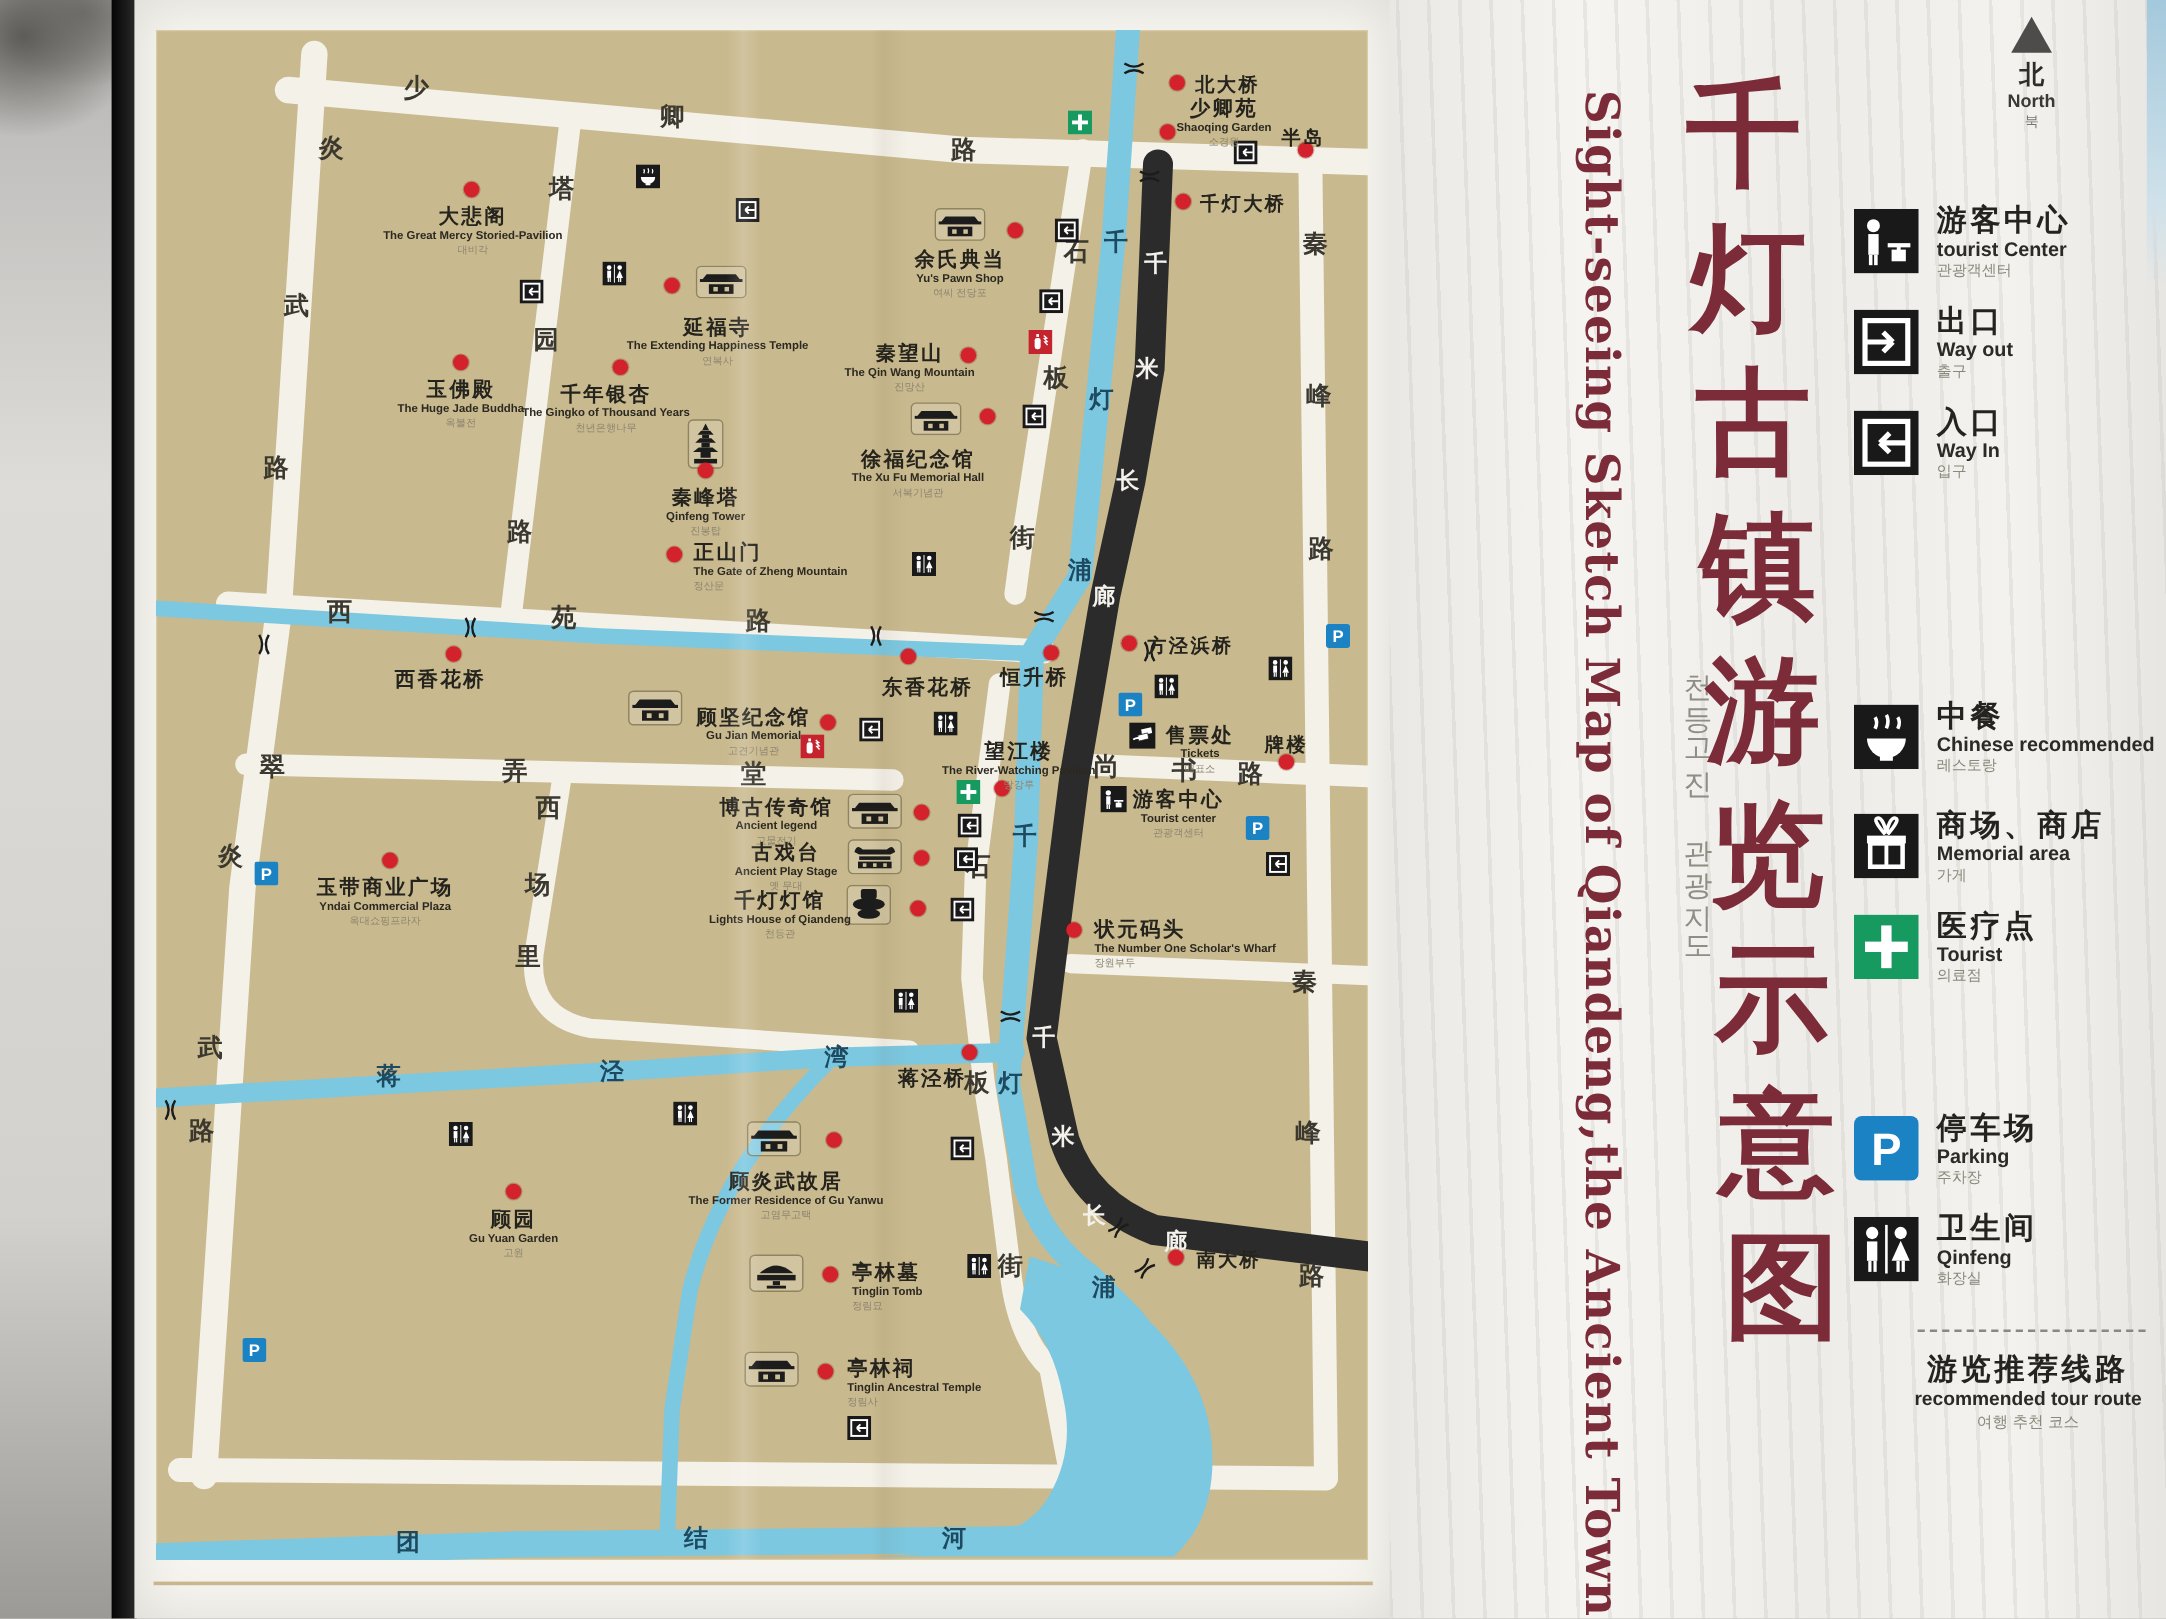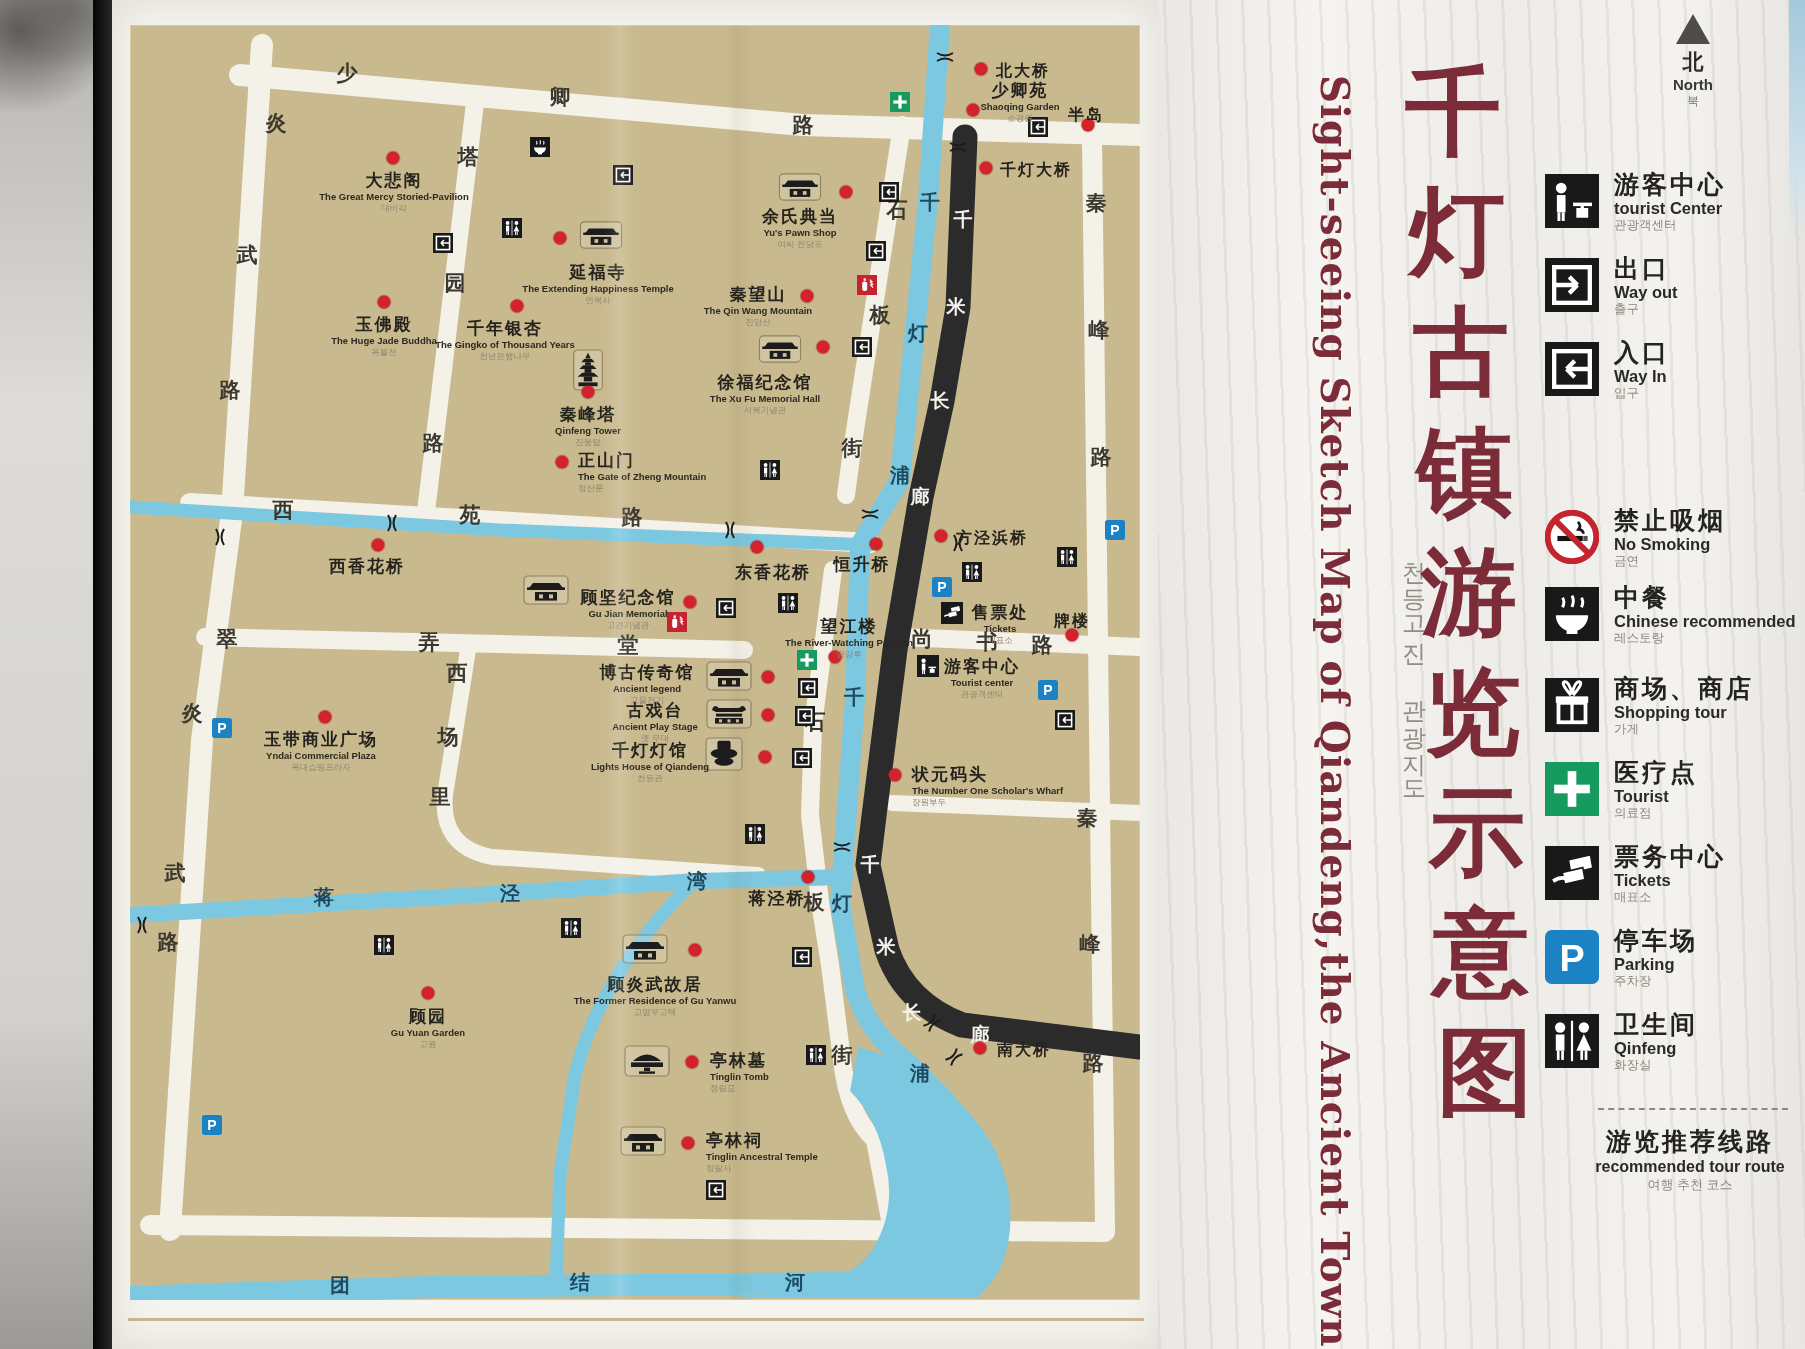--- a/index.html
+++ b/index.html
@@ -677,68 +677,48 @@
     <div class="lg" style="top:338px">
         <svg class="lgi">
           <use href="#i-in"></use>
         </svg>
         <div class="lgt">
           <b>入口</b>
           <i>Way In</i>
           <u>입구</u>
         </div>
       </div>
-    <div class="lg" style="top:506px">
-        <svg class="lgi">
-          <use href="#i-smoke"></use>
-        </svg>
-        <div class="lgt">
-          <b>禁止吸烟</b>
-          <i>No Smoking</i>
-          <u>금연</u>
-        </div>
-      </div>
     <div class="lg" style="top:583px">
         <svg class="lgi">
           <use href="#i-rest"></use>
         </svg>
         <div class="lgt">
           <b>中餐</b>
           <i>Chinese recommended</i>
           <u>레스토랑</u>
         </div>
       </div>
     <div class="lg" style="top:674px">
         <svg class="lgi">
           <use href="#i-shop"></use>
         </svg>
         <div class="lgt">
           <b>商场、商店</b>
-          <i>Shopping tour</i>
+          <i>Memorial area</i>
           <u>가게</u>
         </div>
       </div>
     <div class="lg" style="top:758px">
         <svg class="lgi">
           <use href="#i-clinic"></use>
         </svg>
         <div class="lgt">
           <b>医疗点</b>
           <i>Tourist</i>
           <u>의료점</u>
-        </div>
-      </div>
-    <div class="lg" style="top:842px">
-        <svg class="lgi">
-          <use href="#i-ticket"></use>
-        </svg>
-        <div class="lgt">
-          <b>票务中心</b>
-          <i>Tickets</i>
-          <u>매표소</u>
         </div>
       </div>
     <div class="lg" style="top:926px">
         <svg class="lgi">
           <use href="#i-park"></use>
         </svg>
         <div class="lgt">
           <b>停车场</b>
           <i>Parking</i>
           <u>주차장</u>

